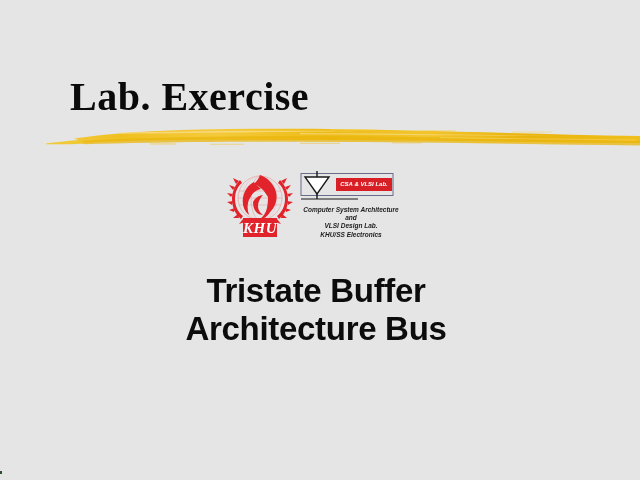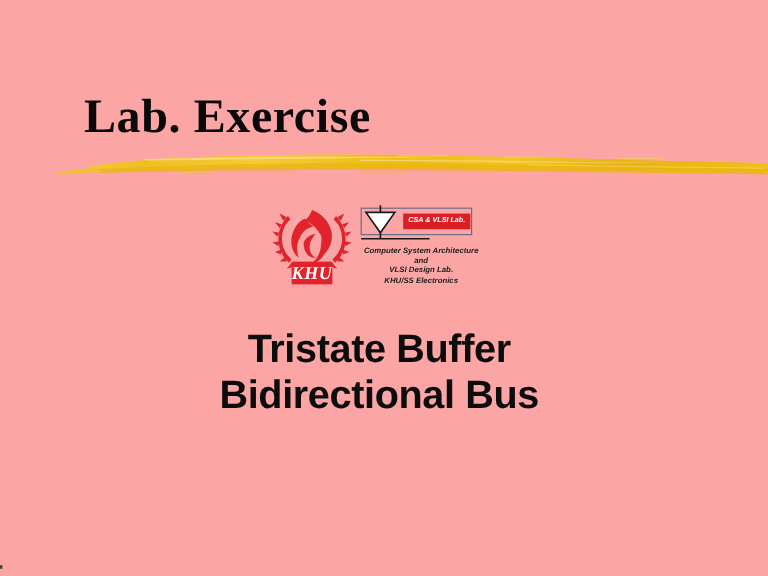--- a/index.html
+++ b/index.html
@@ -4,21 +4,21 @@
 <style>
   html, body {
     margin: 0;
     padding: 0;
     background: #ffffff;
   }
   #slide {
     position: relative;
     width: 640px;
     height: 480px;
-    background: #fca5a5;
+    background: #e5e5e5;
     overflow: hidden;
     font-family: "Liberation Sans", sans-serif;
   }
 
   
   #slide-title {
     position: absolute;
     left: 70px;
     top: 76px;
     font-family: "Liberation Serif", serif;
@@ -274,18 +274,18 @@
 
       <div class="lab-caption" id="lab-cap-0">Computer System Architecture</div>
       <div class="lab-caption" id="lab-cap-1">and</div>
       <div class="lab-caption" id="lab-cap-2">VLSI Design Lab.</div>
       <div class="lab-caption" id="lab-cap-3">KHU/SS Electronics</div>
     </div>
   </div>
 
   <div id="subtitle">
     <span class="subtitle-line">Tristate Buffer</span>
-    <span class="subtitle-line">Bidirectional Bus</span>
+    <span class="subtitle-line">Architecture Bus</span>
   </div>
 
   <div id="corner-artifact"></div>
 
 </div>
 
 </body></html>

